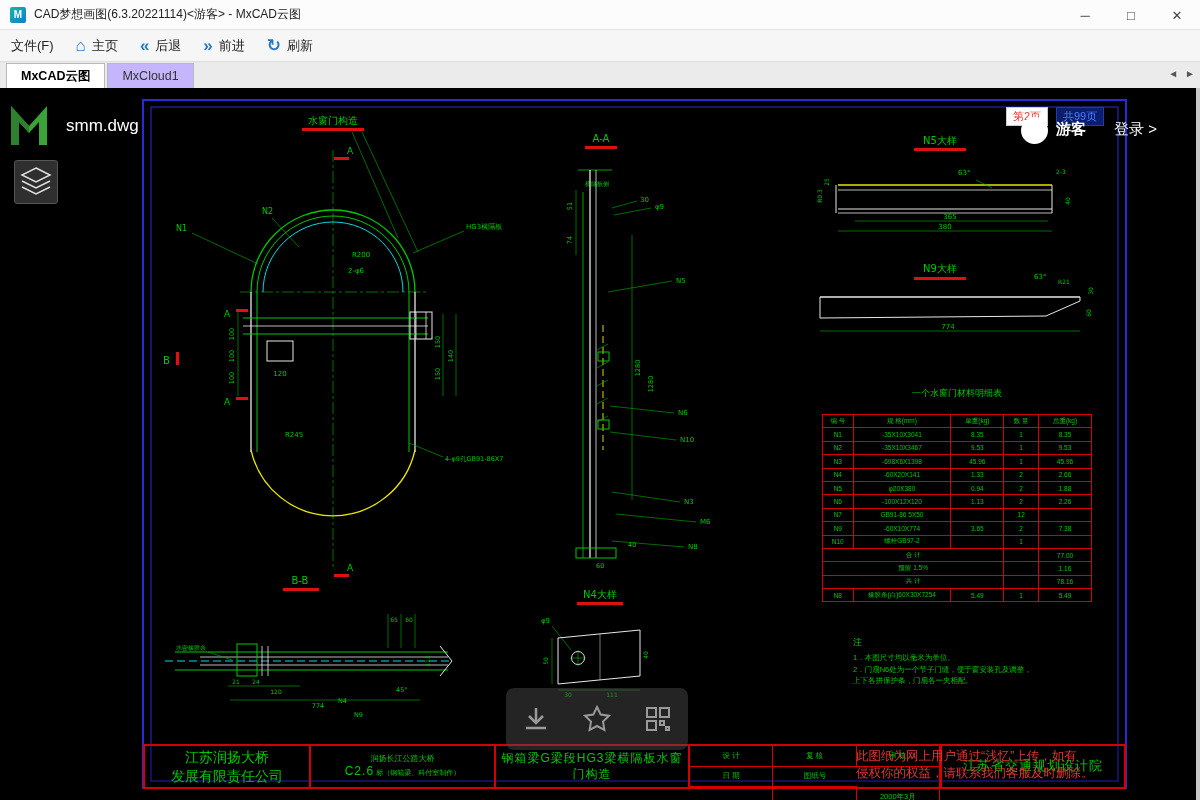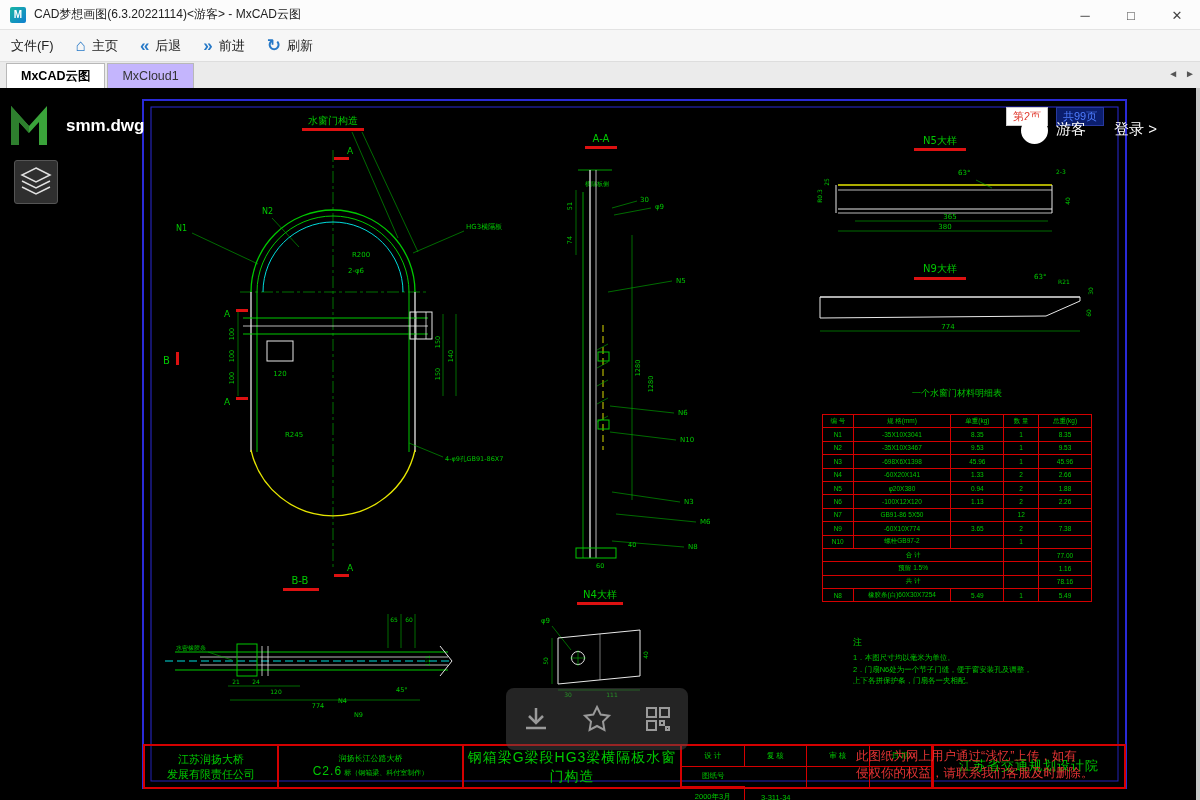--- a/index.html
+++ b/index.html
@@ -27,53 +27,53 @@
        border:1px solid #b8b8b8;border-bottom:none;margin-right:2px;color:#333}
   .tab.active{background:#fff;font-weight:bold;color:#000}
   .tab-arrows{position:absolute;right:5px;top:6px;font-size:10px;color:#555;display:flex;gap:7px}
 
   
   .canvas{position:absolute;top:88px;left:0;width:1200px;height:712px;background:#000}
   #dwg{position:absolute;top:88px;left:0;z-index:1}
   .scrollbar{position:absolute;right:0;top:88px;width:4px;height:712px;background:#c9c9c9;z-index:6}
 
   .logo{position:absolute;left:8px;top:98px;z-index:3}
-  .filename{position:absolute;left:66px;top:116px;color:#fff;font-size:17px;font-weight:bold;z-index:3}
+  .filename{position:absolute;left:66px;top:116px;color:#fff;font-size:17px;font-weight:normal;z-index:3}
   .layers-btn{position:absolute;left:14px;top:160px;width:44px;height:44px;background:#2f2f2f;
               border:1px solid #555;border-radius:3px;display:flex;align-items:center;justify-content:center;z-index:3}
   .pagebox1{position:absolute;left:1006px;top:107px;height:19px;padding:8px 6px;background:#fff;color:#e03a2f;
             font-size:11px;display:flex;align-items:center;border:1px solid #ccc;z-index:3}
   .pagebox2{position:absolute;left:1056px;top:107px;height:19px;padding:0 6px;background:#0b1e6e;color:#4f7dff;
             font-size:11px;display:flex;align-items:center;border:1px solid #27399f;z-index:3}
   .avatar{position:absolute;left:1021px;top:117px;width:27px;height:27px;border-radius:50%;background:#fff;z-index:4}
-  .guest{position:absolute;left:1056px;top:120px;color:#fff;font-size:15px;font-weight:normal;z-index:4}
+  .guest{position:absolute;left:1056px;top:120px;color:#fff;font-size:15px;font-weight:bold;z-index:4}
   .login{position:absolute;left:1114px;top:120px;color:#fff;font-size:15px;z-index:4}
 
   
   .materials{position:absolute;left:822px;top:387px;width:270px;z-index:2}
   .materials .mtitle{color:#00c800;font-size:9px;text-align:center;margin-bottom:14px}
   .materials table{width:100%;border-collapse:collapse;table-layout:fixed}
   .materials th,.materials td{border:1px solid #d40000;color:#00c800;font-size:6.5px;font-weight:normal;
       text-align:center;padding:0;height:13.4px;overflow:hidden;white-space:nowrap}
 
   
   .notes{position:absolute;left:853px;top:636px;width:255px;color:#00c800;font-size:7.5px;line-height:1.55;z-index:2}
   .notes .ntitle{font-size:9px;margin-bottom:2px}
 
   
   .titleblock{position:absolute;left:143px;top:744px;width:983px;height:45px;border:2px solid #d40000;
               display:flex;color:#00c800;z-index:2;background:rgba(0,0,0,.15)}
   .tb-cell{border-right:2px solid #d40000;display:flex;flex-direction:column;align-items:center;
            justify-content:center;text-align:center;line-height:1.3}
-  .tb-c1{width:134px;font-size:11px}
+  .tb-c1{width:166px;font-size:14px}
   .tb-c2{width:185px;font-size:8px}
   .tb-c2 .big{font-size:12px;letter-spacing:1px}
   .tb-c2 .small{font-size:7px}
-  .tb-c3{width:218px;font-size:14px;letter-spacing:1px}
-  .tb-grid{width:252px;display:grid;grid-template-columns:repeat(4,1fr);border-right:2px solid #d40000}
+  .tb-c3{width:194px;font-size:12px;letter-spacing:1px}
+  .tb-grid{width:252px;display:grid;grid-template-columns:repeat(3,1fr);border-right:2px solid #d40000}
   .tb-grid>div{border-right:1px solid #d40000;display:flex;align-items:center;justify-content:center;
                font-size:7.5px;height:20.5px}
   .tb-grid>div.hrow{border-bottom:1px solid #d40000}
   .tb-grid>div:nth-child(5n){border-right:none}
   .tb-c5{flex:1;font-size:13px;letter-spacing:1px;border-right:none}
 
   
   .watermark{position:absolute;left:856px;top:748px;width:345px;color:#e23333;font-size:12.5px;
              line-height:17px;z-index:7}
   .float-toolbar{position:absolute;left:506px;top:688px;width:182px;height:62px;background:rgba(80,80,80,.45);

